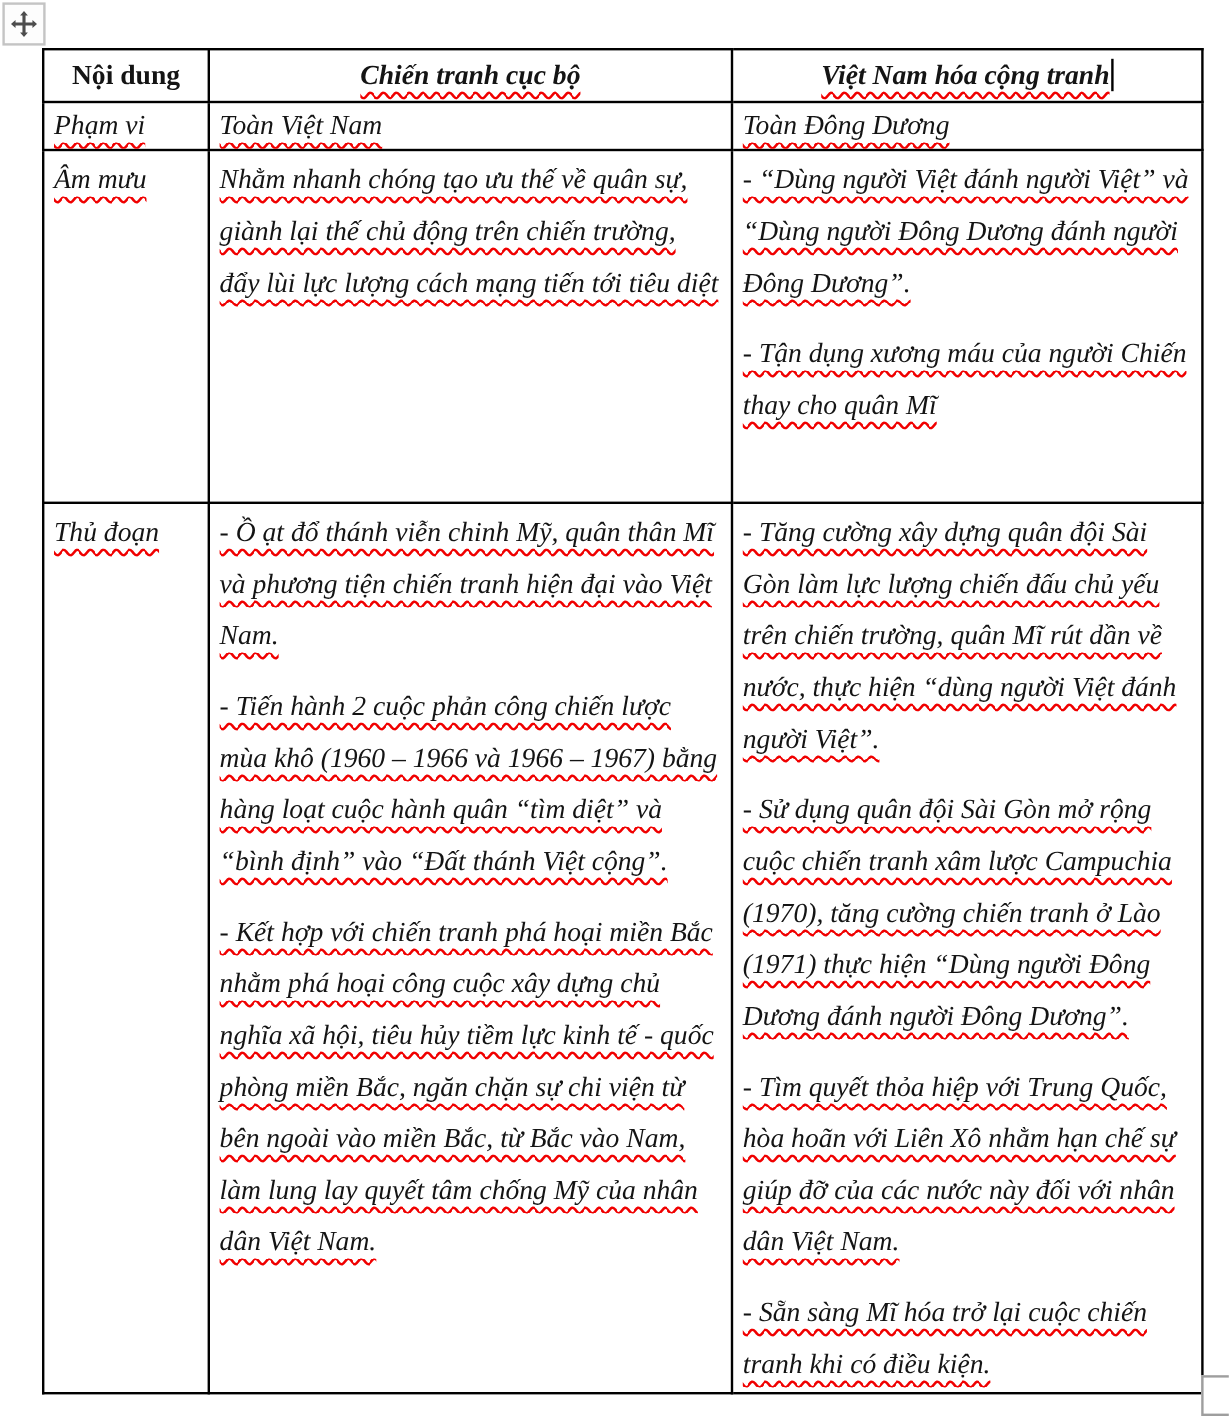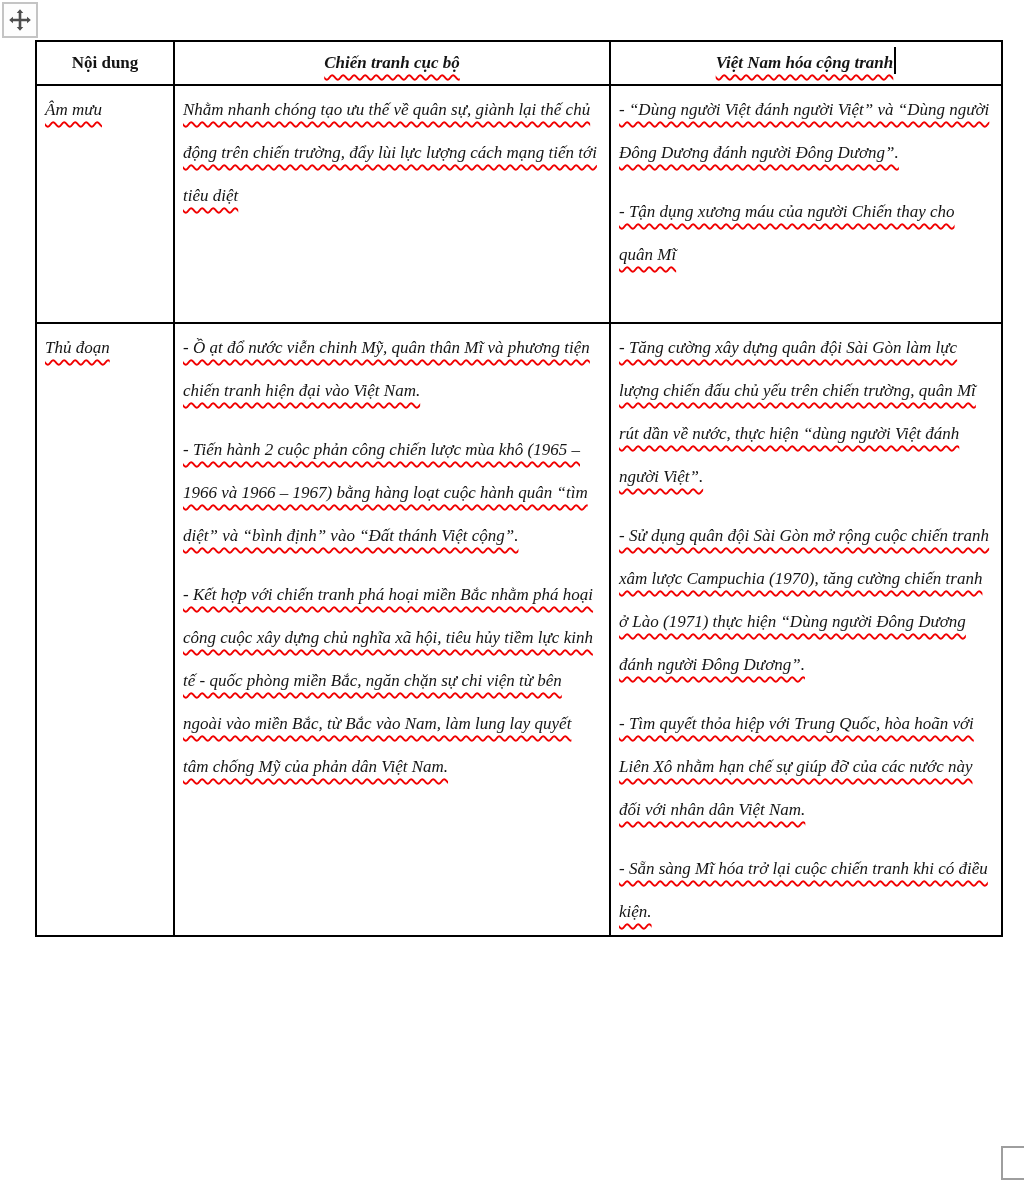--- a/index.html
+++ b/index.html
@@ -21,33 +21,33 @@
 
   
   table.doc{
     position:absolute;left:35px;top:40px;width:966px;
     border-collapse:collapse;table-layout:fixed;
   }
   table.doc th, table.doc td{
     border:2px solid #000;
     vertical-align:top;
     padding:2px 9px 2px 8px;
-    font-size:17px;
+    font-size:23px;
     line-height:43px;
     box-sizing:border-box;
     overflow:hidden;
   }
   tr.hdr th{
     font-weight:bold;text-align:center;vertical-align:middle;
     line-height:36px;padding:2px 4px;white-space:nowrap;
   }
   tr.hdr{height:44px;}
   tr.r-scope{height:40px;}
   tr.r-scope td{line-height:34px;}
-  tr.r-plot{height:238px;padding-left:32px;}
+  tr.r-plot{height:294px;padding-left:32px;}
   tr.r-tactic{height:564px;}
 
   td p{margin:0 0 16px 0;}
   td p:last-child{margin-bottom:0;}
 
   
   .sp{
     text-decoration-line:underline;
     text-decoration-style:wavy;
     text-decoration-color:#f00000;
@@ -94,42 +94,53 @@
           <span>Nội dung</span>
         </th>
         <th>
           <span class="sp">Chiến tranh cục bộ</span>
         </th>
         <th>
           <span class="sp">Việt Nam hóa cộng tranh</span><span class="caret"></span>
         </th>
       </tr>
 
+      <tr class="r-scope">
+        <td>
+          <span class="sp">Phạm vi</span>
+        </td>
+        <td>
+          <span class="sp">Toàn Việt Nam</span>
+        </td>
+        <td>
+          <span class="sp">Toàn Đông Dương</span>
+        </td>
+      </tr>
 
       <tr class="r-plot">
         <td>
           <span class="sp">Âm mưu</span>
         </td>
         <td>
           <p class="sp">Nhằm nhanh chóng tạo ưu thế về quân sự, giành lại thế chủ động trên chiến trường, đẩy lùi lực lượng cách mạng tiến tới tiêu diệt</p>
         </td>
         <td>
           <p class="sp">- “Dùng người Việt đánh người Việt” và “Dùng người Đông Dương đánh người Đông Dương”.</p>
           <p class="sp">- Tận dụng xương máu của người Chiến thay cho quân Mĩ</p>
         </td>
       </tr>
 
       <tr class="r-tactic">
         <td>
           <span class="sp">Thủ đoạn</span>
         </td>
         <td>
-          <p class="sp">- Ồ ạt đổ nước viễn chinh Mỹ, quân thân Mĩ và phương tiện chiến tranh hiện đại vào Việt Nam.</p>
-          <p class="sp">- Tiến hành 2 cuộc phản công chiến lược mùa khô (1965 – 1966 và 1966 – 1967) bằng hàng loạt cuộc hành quân “tìm diệt” và “bình định” vào “Đất thánh Việt cộng”.</p>
-          <p class="sp">- Kết hợp với chiến tranh phá hoại miền Bắc nhằm phá hoại công cuộc xây dựng chủ nghĩa xã hội, tiêu hủy tiềm lực kinh tế - quốc phòng miền Bắc, ngăn chặn sự chi viện từ bên ngoài vào miền Bắc, từ Bắc vào Nam, làm lung lay quyết tâm chống Mỹ của phản dân Việt Nam.</p>
+          <p class="sp">- Ồ ạt đổ thánh viễn chinh Mỹ, quân thân Mĩ và phương tiện chiến tranh hiện đại vào Việt Nam.</p>
+          <p class="sp">- Tiến hành 2 cuộc phản công chiến lược mùa khô (1960 – 1966 và 1966 – 1967) bằng hàng loạt cuộc hành quân “tìm diệt” và “bình định” vào “Đất thánh Việt cộng”.</p>
+          <p class="sp">- Kết hợp với chiến tranh phá hoại miền Bắc nhằm phá hoại công cuộc xây dựng chủ nghĩa xã hội, tiêu hủy tiềm lực kinh tế - quốc phòng miền Bắc, ngăn chặn sự chi viện từ bên ngoài vào miền Bắc, từ Bắc vào Nam, làm lung lay quyết tâm chống Mỹ của nhân dân Việt Nam.</p>
         </td>
         <td>
           <p class="sp">- Tăng cường xây dựng quân đội Sài Gòn làm lực lượng chiến đấu chủ yếu trên chiến trường, quân Mĩ rút dần về nước, thực hiện “dùng người Việt đánh người Việt”.</p>
           <p class="sp">- Sử dụng quân đội Sài Gòn mở rộng cuộc chiến tranh xâm lược Campuchia (1970), tăng cường chiến tranh ở Lào (1971) thực hiện “Dùng người Đông Dương đánh người Đông Dương”.</p>
           <p class="sp">- Tìm quyết thỏa hiệp với Trung Quốc, hòa hoãn với Liên Xô nhằm hạn chế sự giúp đỡ của các nước này đối với nhân dân Việt Nam.</p>
           <p class="sp">- Sẵn sàng Mĩ hóa trở lại cuộc chiến tranh khi có điều kiện.</p>
         </td>
       </tr>
     </tbody>
   </table>

